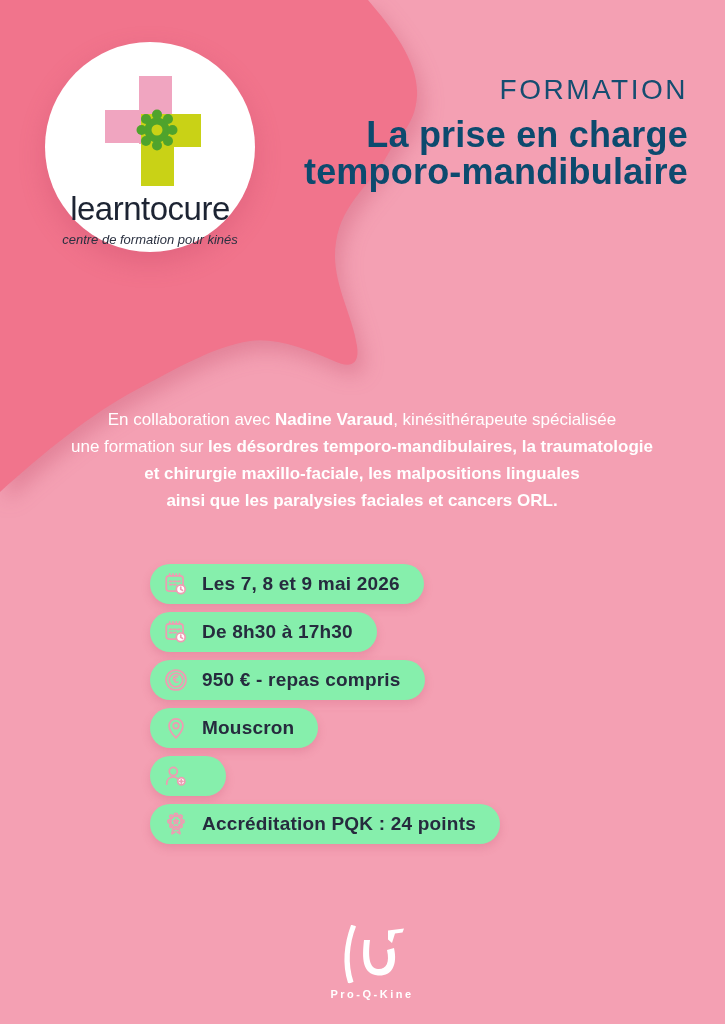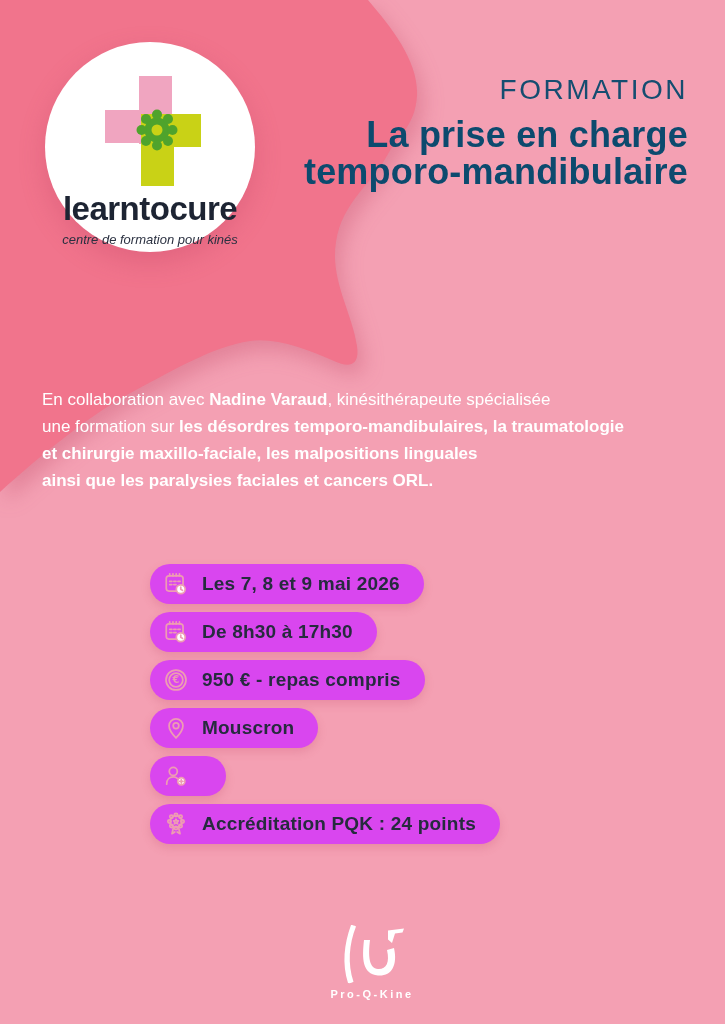--- a/index.html
+++ b/index.html
@@ -13,37 +13,37 @@
   .blob{fill:#f1748c;}
   .blob-wrap{filter:drop-shadow(6px 10px 10px rgba(186,62,93,0.30));}
   
   .logo-circle{
     position:absolute;left:45px;top:42px;width:210px;height:210px;border-radius:50%;
     background:#fff;box-shadow:0 10px 26px rgba(186,62,93,0.28);
   }
   .cross-svg{position:absolute;left:58px;top:32px;}
   .brand{position:absolute;left:0;right:0;top:148px;text-align:center;
     font-size:33px;color:#1d2433;letter-spacing:-0.5px;}
-  .brand b{font-weight:700;}
-  .brand span{font-weight:700;}
+  .brand b{font-weight:400;}
+  .brand span{font-weight:400;}
   .tagline{position:absolute;left:0;right:0;top:190px;text-align:center;
     font-style:italic;font-size:13px;color:#2a3040;}
   
   .header{position:absolute;top:74px;right:37px;text-align:right;color:#0c4a6e;}
   .kicker{font-size:28px;font-weight:400;letter-spacing:2.5px;opacity:.96;margin-bottom:10px;}
   .title-line{font-size:36px;font-weight:700;line-height:37px;letter-spacing:.2px;}
   
-  .intro{position:absolute;left:42px;width:640px;top:386px;text-align:left;color:#fff;}
+  .intro{position:absolute;left:42px;width:640px;top:406px;text-align:center;color:#fff;}
   .intro-line{font-size:17px;line-height:27px;font-weight:400;}
   .intro-line b{font-weight:700;}
   
   .details{position:absolute;left:150px;top:564px;}
   .pill{
     display:flex;align-items:center;height:40px;margin-bottom:8px;width:max-content;
-    background:#d946ef;border-radius:21px;padding:0 24px 0 13px;
+    background:#86efac;border-radius:21px;padding:0 24px 0 13px;
     box-shadow:0 4px 10px rgba(186,62,93,0.20);
   }
   .pill .icn{width:26px;height:26px;margin-right:13px;flex:0 0 auto;display:flex;align-items:center;justify-content:center;}
   .pill .lbl{font-size:19px;font-weight:600;color:#262b3e;letter-spacing:.2px;white-space:nowrap;}
   
   .footer{position:absolute;left:312px;top:924px;width:120px;text-align:center;}
   .pqk-glyph{display:block;margin:0 auto;}
   .pqk-label{margin-top:4px;color:#fff;font-size:11px;font-weight:700;letter-spacing:2.5px;}
 </style>
 </head>

